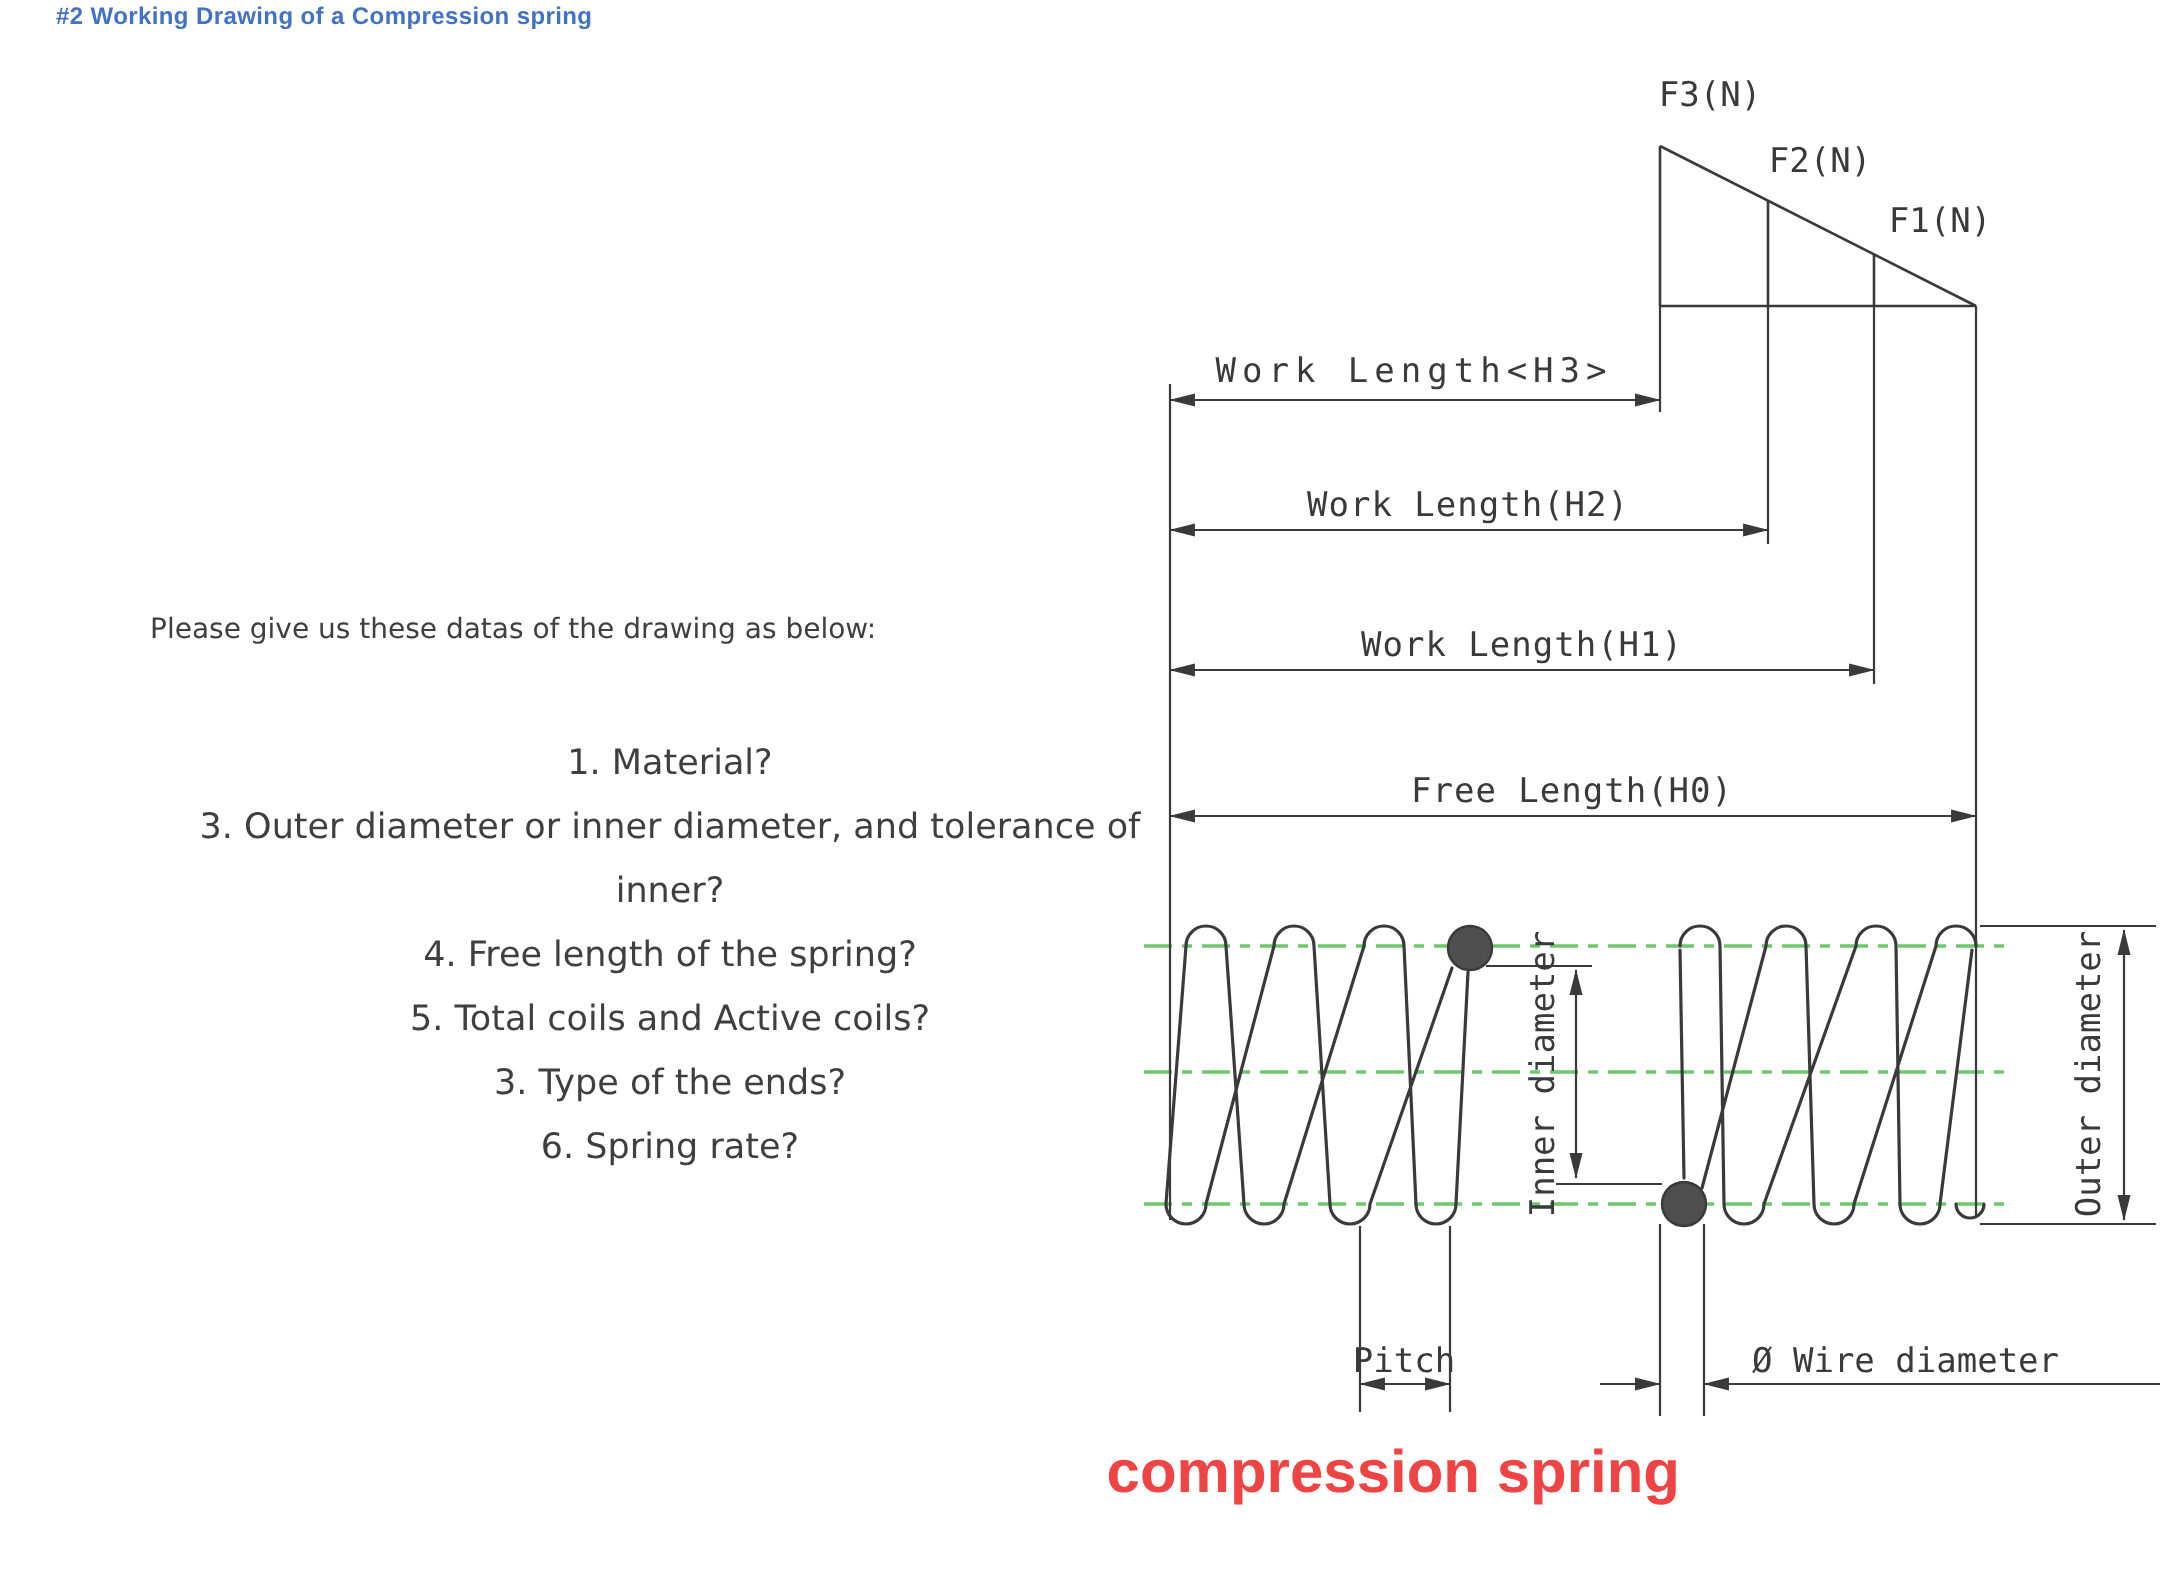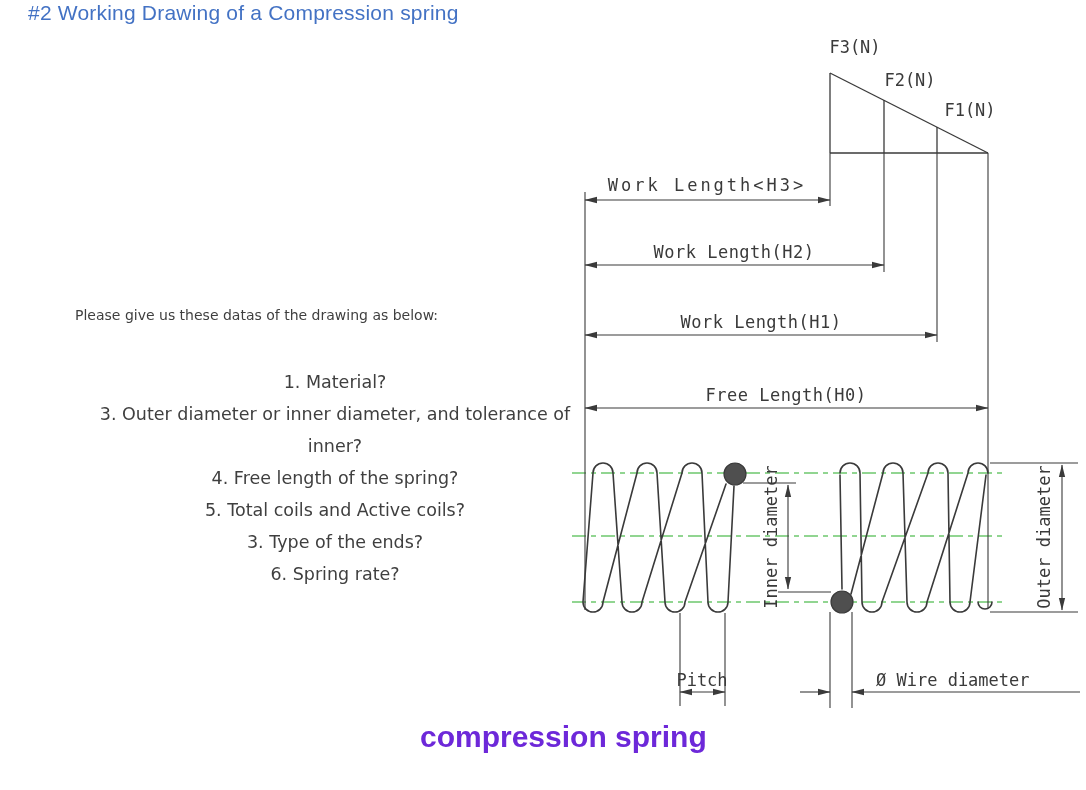--- a/index.html
+++ b/index.html
@@ -7,43 +7,43 @@
     --centerline-green:#6ec86e;
     --drawing-line:#3a3a3a;
     --text-dark:#3f3f3f;
     --wire-section-fill:#4f4f4f;
   }
   html,body{margin:0;padding:0;background:#ffffff;}
   body{width:1086px;height:790px;position:relative;overflow:hidden;
        font-family:"Liberation Sans",sans-serif;}
   .page-title{
     position:absolute;left:28px;top:1px;
-    font-size:21px;font-weight:normal;color:var(--title-blue);
+    font-size:12px;font-weight:bold;color:var(--title-blue);
     letter-spacing:0.2px;
   }
   .notes{position:absolute;left:75px;top:0;color:var(--text-dark);
          font-family:"DejaVu Sans",sans-serif;}
   .notes-intro{position:absolute;left:0;top:307px;width:520px;
          font-size:14px;white-space:nowrap;}
   .notes-list{position:absolute;left:0;top:366px;width:520px;}
   .note-line{height:32px;line-height:32px;font-size:17.5px;white-space:nowrap;text-align:center;}
   svg.drawing{position:absolute;left:0;top:0;}
   .dline{stroke:var(--drawing-line);stroke-width:1.3;fill:none;}
   .spring{stroke:var(--drawing-line);stroke-width:1.6;fill:none;
           stroke-linecap:round;}
   .dim{stroke:var(--drawing-line);stroke-width:1.1;fill:none;}
   .green{stroke:var(--centerline-green);stroke-width:1.7;
          stroke-dasharray:14 5 5 5;fill:none;}
   .dimtext{font-family:"DejaVu Sans Mono",monospace;font-size:17px;
            fill:var(--drawing-line);}
   .wire-dot{fill:var(--wire-section-fill);stroke:var(--drawing-line);
             stroke-width:1.2;}
   .caption{
-    position:absolute;left:420px;top:720px;width:420px;text-align:left;
-    font-size:30px;font-weight:bold;color:#6d28d9;
+    position:absolute;left:420px;top:720px;width:420px;text-align:right;
+    font-size:30px;font-weight:bold;color:#ef4444;
     font-family:"Liberation Sans",sans-serif;letter-spacing:0px;
   }
 </style>
 </head>
 <body>
 
 <div class="page-title">#2 Working Drawing of a Compression spring</div>
 
 <div class="notes">
   <div class="notes-intro">Please give us these datas of the drawing as below:</div>

